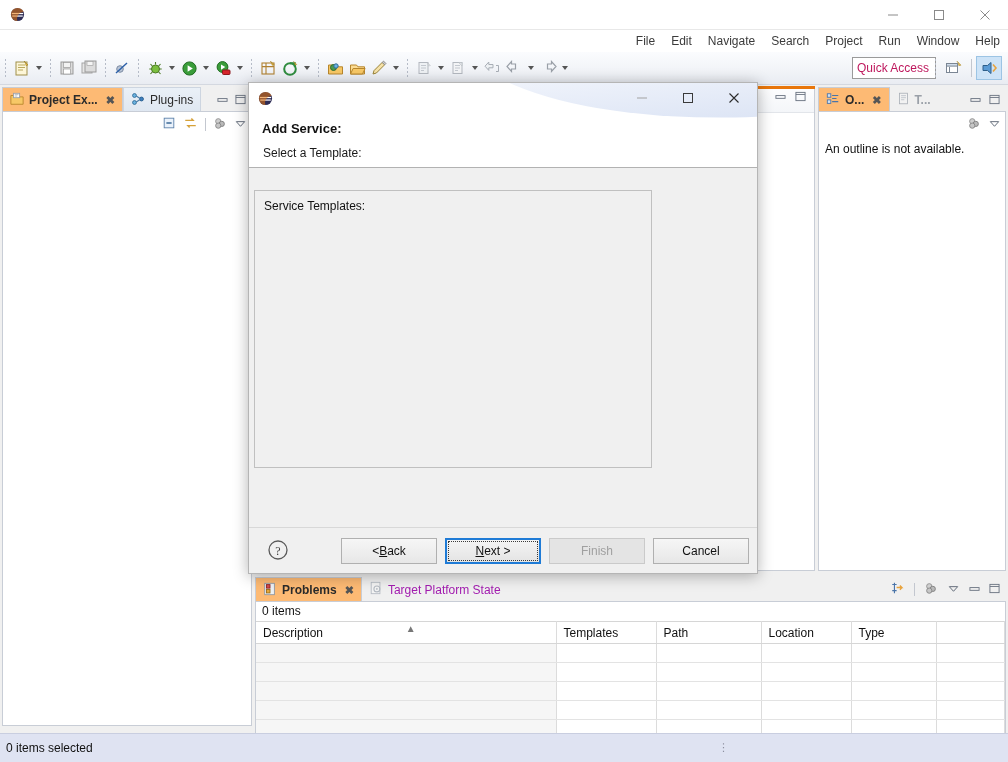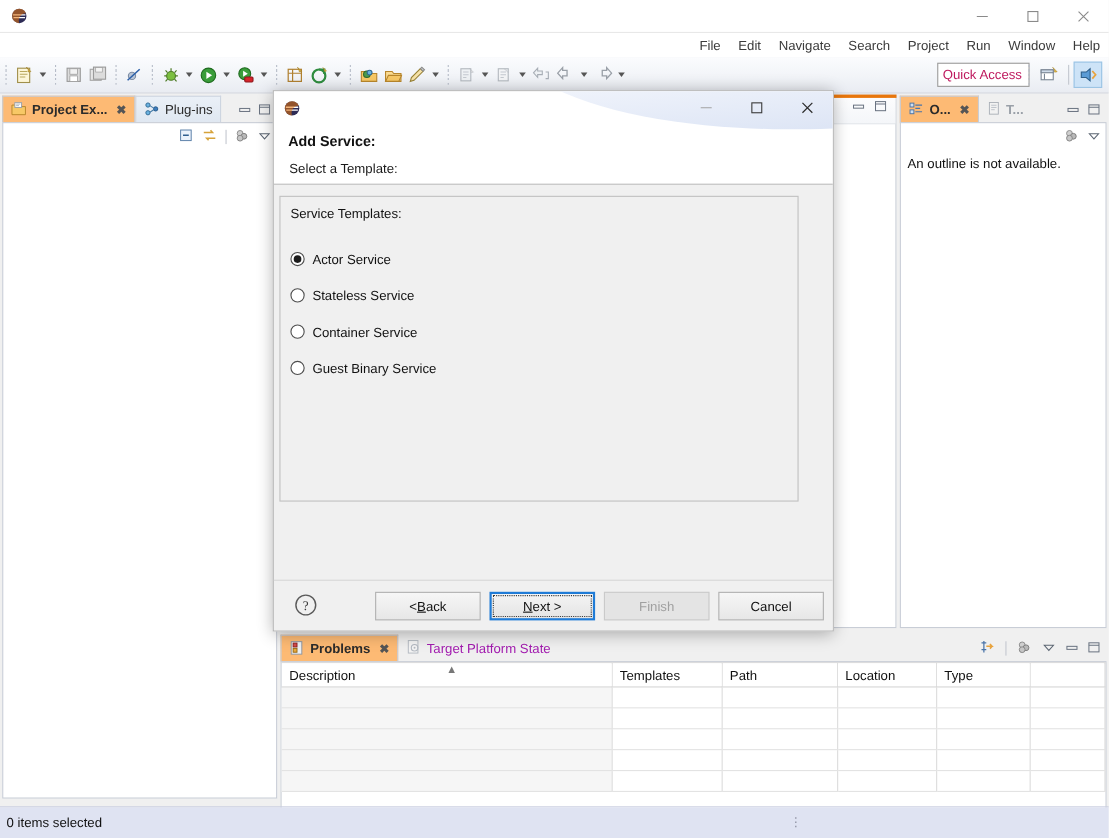--- a/index.html
+++ b/index.html
@@ -150,21 +150,21 @@
   .dlg-wbtns { position:absolute; right:0; top:0; display:flex; }
   .dlg-wbtn { width:46px; height:30px; display:flex; align-items:center; justify-content:center; color:#444; }
   .dlg-wbtn.dim { color:#9b9b9b; }
   .dlg-heading {
     position:absolute; left:13px; top:38px; font-size:13px; font-weight:bold; color:#111; z-index:3;
   }
   .dlg-sub { position:absolute; left:14px; top:63px; font-size:12px; color:#1a1a1a; z-index:3; }
 
   .dlg-content { position:relative; height:360px; background:#f0f0f0; padding:14px 6px 0 6px; }
   .group-box {
-    position:absolute; left:5px; top:10px; width:472px; height:278px;
+    position:absolute; left:5px; top:22px; width:398px; height:278px;
     background:#f0f0f0; border:1px solid #c0c0c0;
   }
   .group-label { position:absolute; left:9px; top:8px; font-size:12px; color:#111; }
   .radio-list { position:absolute; left:9px; top:40px; }
   .radio-row { display:flex; align-items:center; height:33px; gap:7px; }
   .radio {
     width:13px; height:13px; border-radius:50%; border:1px solid #4d4d4d; background:#fff;
     display:flex; align-items:center; justify-content:center; flex:none;
   }
   .radio.checked::after {
@@ -621,20 +621,21 @@
           </span>
           <span>
             <svg width="11" height="11" viewBox="0 0 12 12">
                 <rect x="1" y="1.5" width="10" height="9" fill="none" stroke="#6a7381"></rect>
                 <path d="M1 3.8h10" stroke="#6a7381"></path>
               </svg>
           </span>
         </div>
       </div>
       <div class="problems-body">
+        <div class="items-count">0 items</div>
         <table class="ptable">
           <colgroup>
             <col style="width:300px">
               <col style="width:100px">
               <col style="width:105px">
             <col style="width:90px">
               <col style="width:85px">
               <col>
           </colgroup>
           <thead>
@@ -733,38 +734,20 @@
           </div>
         </div>
       </div>
       <div class="dlg-heading">Add Service:</div>
       <div class="dlg-sub">Select a Template:</div>
     </div>
 
     <div class="dlg-content">
       <div class="group-box">
         <div class="group-label">Service Templates:</div>
-        <div class="radio-list">
-          <div class="radio-row">
-            <span class="radio checked"></span>
-            <span class="radio-label">Actor Service</span>
-          </div>
-          <div class="radio-row">
-            <span class="radio"></span>
-            <span class="radio-label">Stateless Service</span>
-          </div>
-          <div class="radio-row">
-            <span class="radio"></span>
-            <span class="radio-label">Container Service</span>
-          </div>
-          <div class="radio-row">
-            <span class="radio"></span>
-            <span class="radio-label">Guest Binary Service</span>
-          </div>
-        </div>
       </div>
     </div>
 
     <div class="dlg-footer">
       <div class="help-btn">
         <svg width="22" height="22" viewBox="0 0 22 22">
           <circle cx="11" cy="11" r="9" fill="none" stroke="#5a5a5a" stroke-width="1.3"></circle>
           <text x="11" y="15.5" font-size="12" text-anchor="middle" fill="#3a3a3a" font-family="Liberation Serif, serif">?</text>
         </svg>
       </div>

